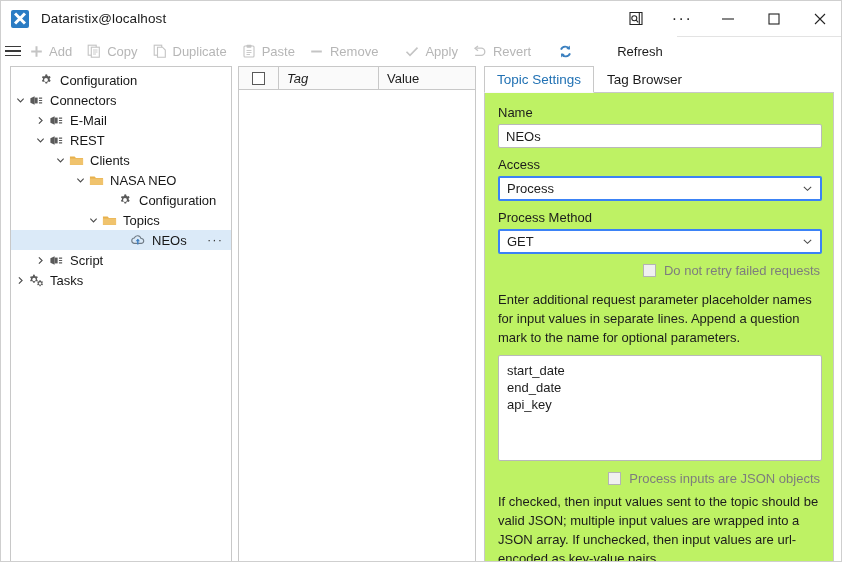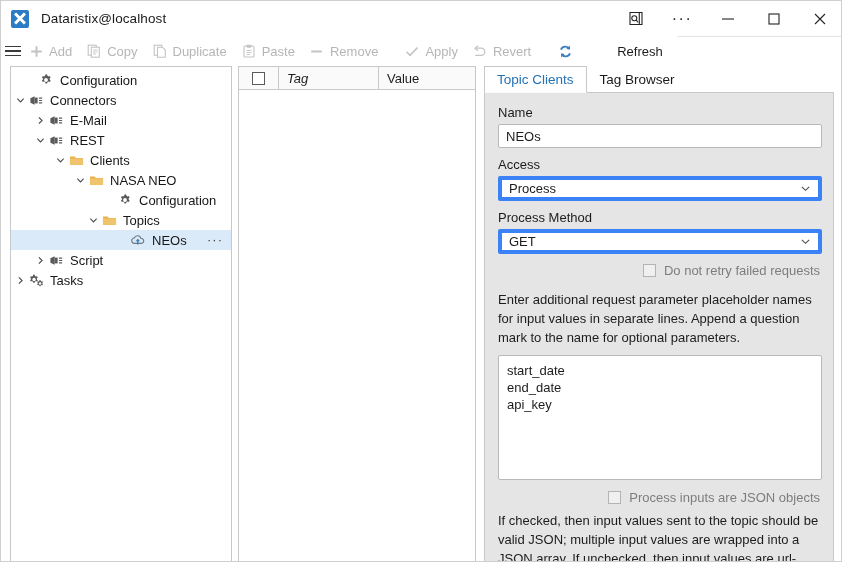--- a/index.html
+++ b/index.html
@@ -250,21 +250,21 @@
     z-index: 3;
   }
   .tab-body {
     position: relative;
     margin-top: -1px;
     box-sizing: border-box;
     width: 350px;
     height: 471px;
     border: 1px solid #c8c8c8;
     border-bottom: none;
-    background: #e5e5e5;
+    background: #bef264;
     padding: 12px 13px 0 13px;
     overflow: hidden;
   }
 
   .field-label {
     font-size: 13px;
     color: #1c1c1c;
     margin-bottom: 4px;
   }
   .text-input {
@@ -278,21 +278,21 @@
     color: #1c1c1c;
     padding: 0 7px;
     display: flex;
     align-items: center;
     margin-bottom: 9px;
   }
   .combo {
     box-sizing: border-box;
     width: 324px;
     height: 25px;
-    border: 4px solid #3b82f6;
+    border: 2px solid #3b82f6;
     border-radius: 2px;
     background: #ffffff;
     font-size: 13px;
     color: #1c1c1c;
     padding: 0 7px;
     display: flex;
     align-items: center;
     justify-content: space-between;
     margin-bottom: 9px;
   }
@@ -319,21 +319,21 @@
 
   .help-text {
     font-size: 13px;
     line-height: 19px;
     color: #1c1c1c;
     margin-bottom: 8px;
   }
   .textarea {
     box-sizing: border-box;
     width: 324px;
-    height: 125px;
+    height: 106px;
     border: 1px solid #b9b9b9;
     border-radius: 2px;
     background: #ffffff;
     padding: 6px 8px;
     font-size: 13px;
     line-height: 17px;
     color: #1c1c1c;
     white-space: pre-wrap;
     margin-bottom: 10px;
     overflow: hidden;
@@ -659,21 +659,21 @@
       <div class="th tag">Tag</div>
       <div class="th value">Value</div>
     </div>
     <div class="table-body"></div>
   </div>
 
   <div class="right-pane">
 
     <div class="tabstrip">
       <div class="tab active">
-        <span>Topic Clients</span>
+        <span>Topic Settings</span>
       </div>
       <div class="tab">
         <span>Tag Browser</span>
       </div>
     </div>
 
     <div class="tab-body">
 
       <div class="field-label">Name</div>
       <div class="text-input">NEOs</div>

